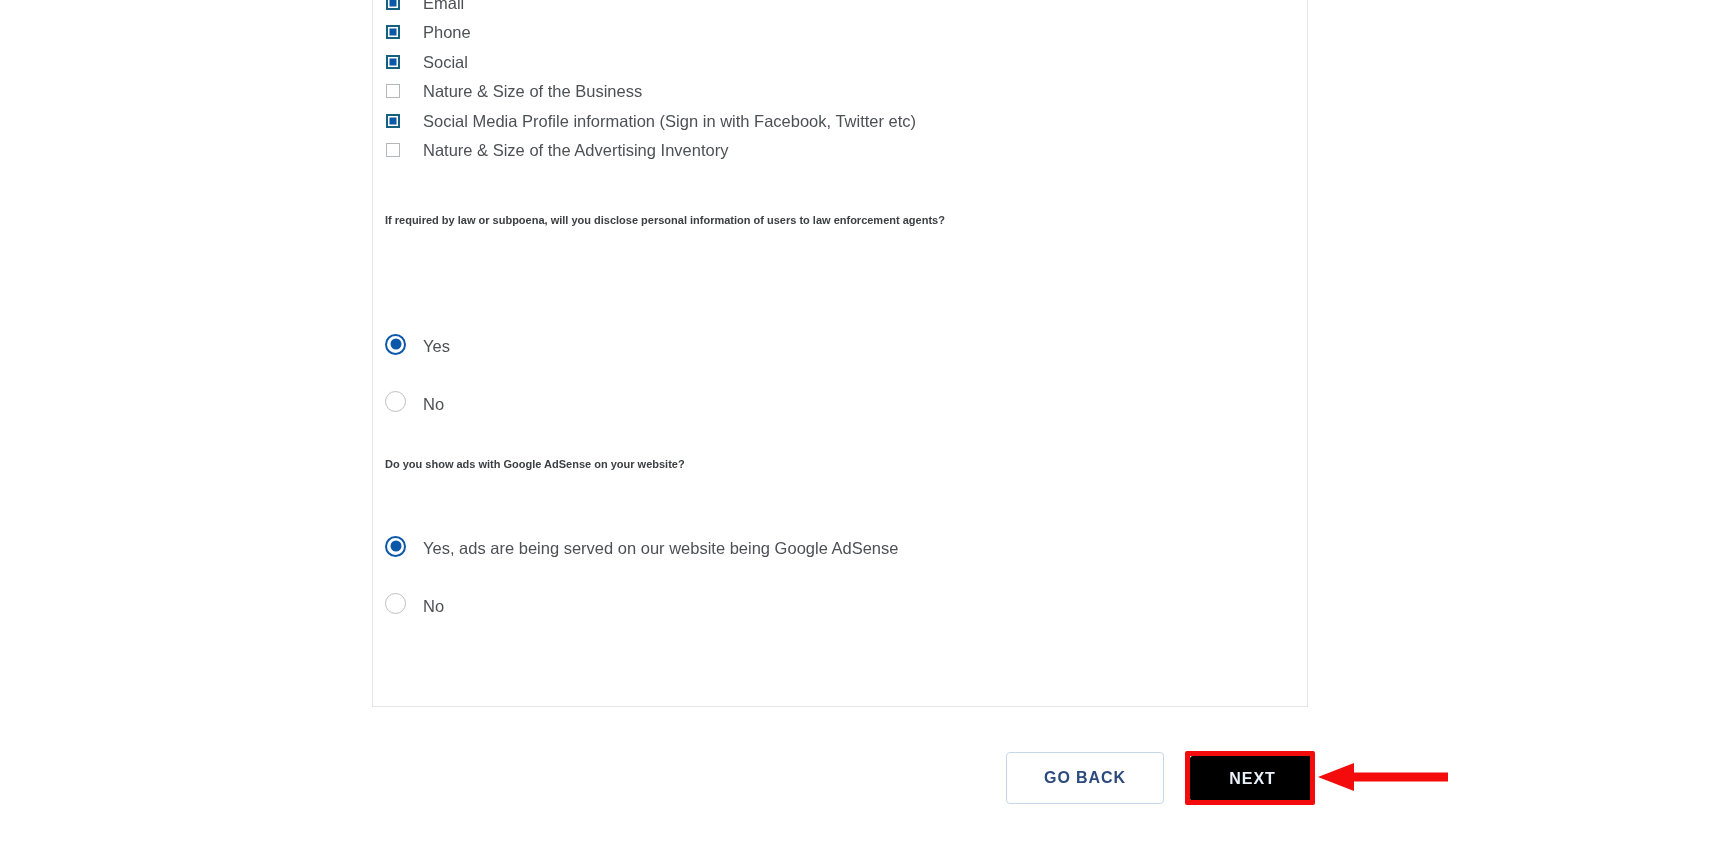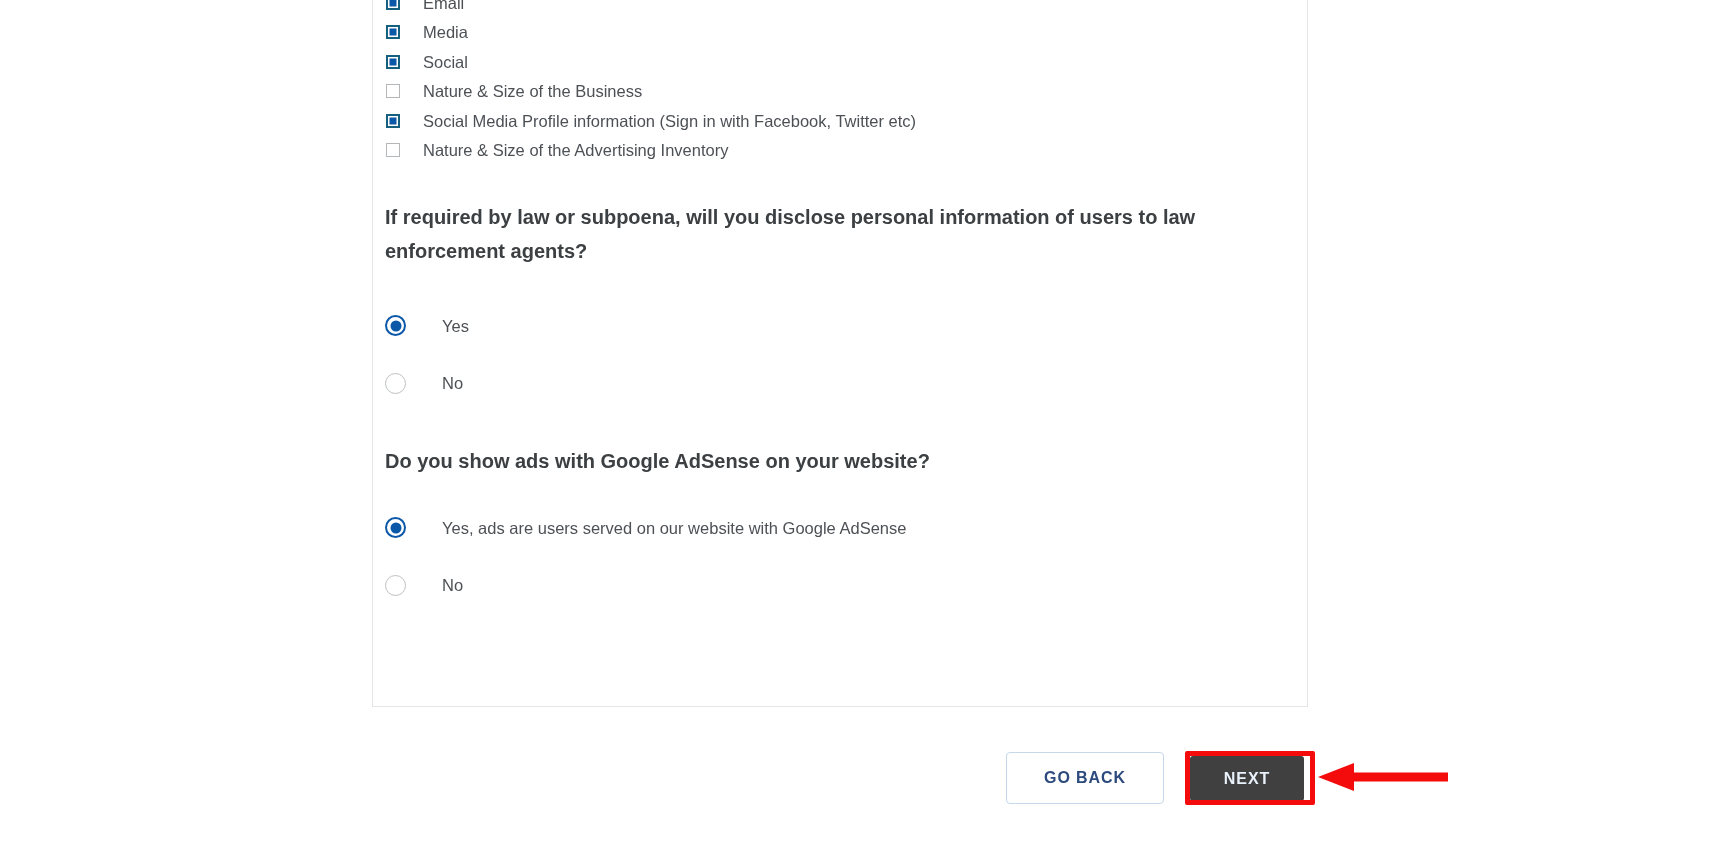--- a/index.html
+++ b/index.html
@@ -78,46 +78,45 @@
     margin-left: 23px;
     font-size: 16.5px;
     color: #4d5156;
     line-height: 1;
     white-space: nowrap;
   }
 
   
   .question {
     position: absolute;
-    font-size: 20px;
+    font-size: 11px;
     font-weight: bold;
     color: #3c4043;
-    line-height: 34px;
+    line-height: 41px;
   }
   #question-law {
     left: 12px;
     top: 240px;
     width: 830px;
   }
   #question-adsense {
     left: 12px;
     top: 484px;
     width: 830px;
   }
 
   
   .radio-group { position: absolute; left: 12px; }
   #radio-group-law     { top: 337px; }
   #radio-group-adsense { top: 539px; }
 
   .radio-row {
     display: flex;
-    align-items: center;
+    align-items: flex-end;
     height: 57.5px;
-    gap: 19px;
   }
   .rdo {
     width: 21px;
     height: 21px;
     border-radius: 50%;
     box-sizing: border-box;
     flex: 0 0 auto;
     background: #ffffff;
     position: relative;
   }
@@ -169,24 +168,24 @@
     font-size: 16px;
     font-weight: bold;
     letter-spacing: 0.9px;
     cursor: pointer;
     padding: 0;
   }
   #next-button {
     position: absolute;
     left: 1190px;
     top: 4px;
-    width: 114px;
+    width: 125px;
     height: 45px;
     box-sizing: border-box;
-    background: #404040;
+    background: #000000;
     border: none;
     border-radius: 3px;
     color: #e9f1fa;
     font-family: "Liberation Sans", sans-serif;
     font-size: 16px;
     font-weight: bold;
     letter-spacing: 0.9px;
     cursor: pointer;
     padding: 0;
   }
@@ -220,21 +219,21 @@
 
     <div class="checkbox-list">
 
       <label class="check-row">
         <span class="cbx checked"></span>
         <span class="check-label">Email</span>
       </label>
 
       <label class="check-row">
         <span class="cbx checked"></span>
-        <span class="check-label">Media</span>
+        <span class="check-label">Phone</span>
       </label>
 
       <label class="check-row">
         <span class="cbx checked"></span>
         <span class="check-label">Social</span>
       </label>
 
       <label class="check-row">
         <span class="cbx unchecked"></span>
         <span class="check-label">Nature &amp; Size of the Business</span>
@@ -263,21 +262,21 @@
         <span class="rdo unselected"></span>
         <span class="radio-label">No</span>
       </label>
     </div>
 
     <div class="question" id="question-adsense">Do you show ads with Google AdSense on your website?</div>
 
     <div class="radio-group" id="radio-group-adsense">
       <label class="radio-row">
         <span class="rdo selected"></span>
-        <span class="radio-label">Yes, ads are users served on our website with Google AdSense</span>
+        <span class="radio-label">Yes, ads are being served on our website being Google AdSense</span>
       </label>
       <label class="radio-row">
         <span class="rdo unselected"></span>
         <span class="radio-label">No</span>
       </label>
     </div>
 
   </div>
 </div>
 

